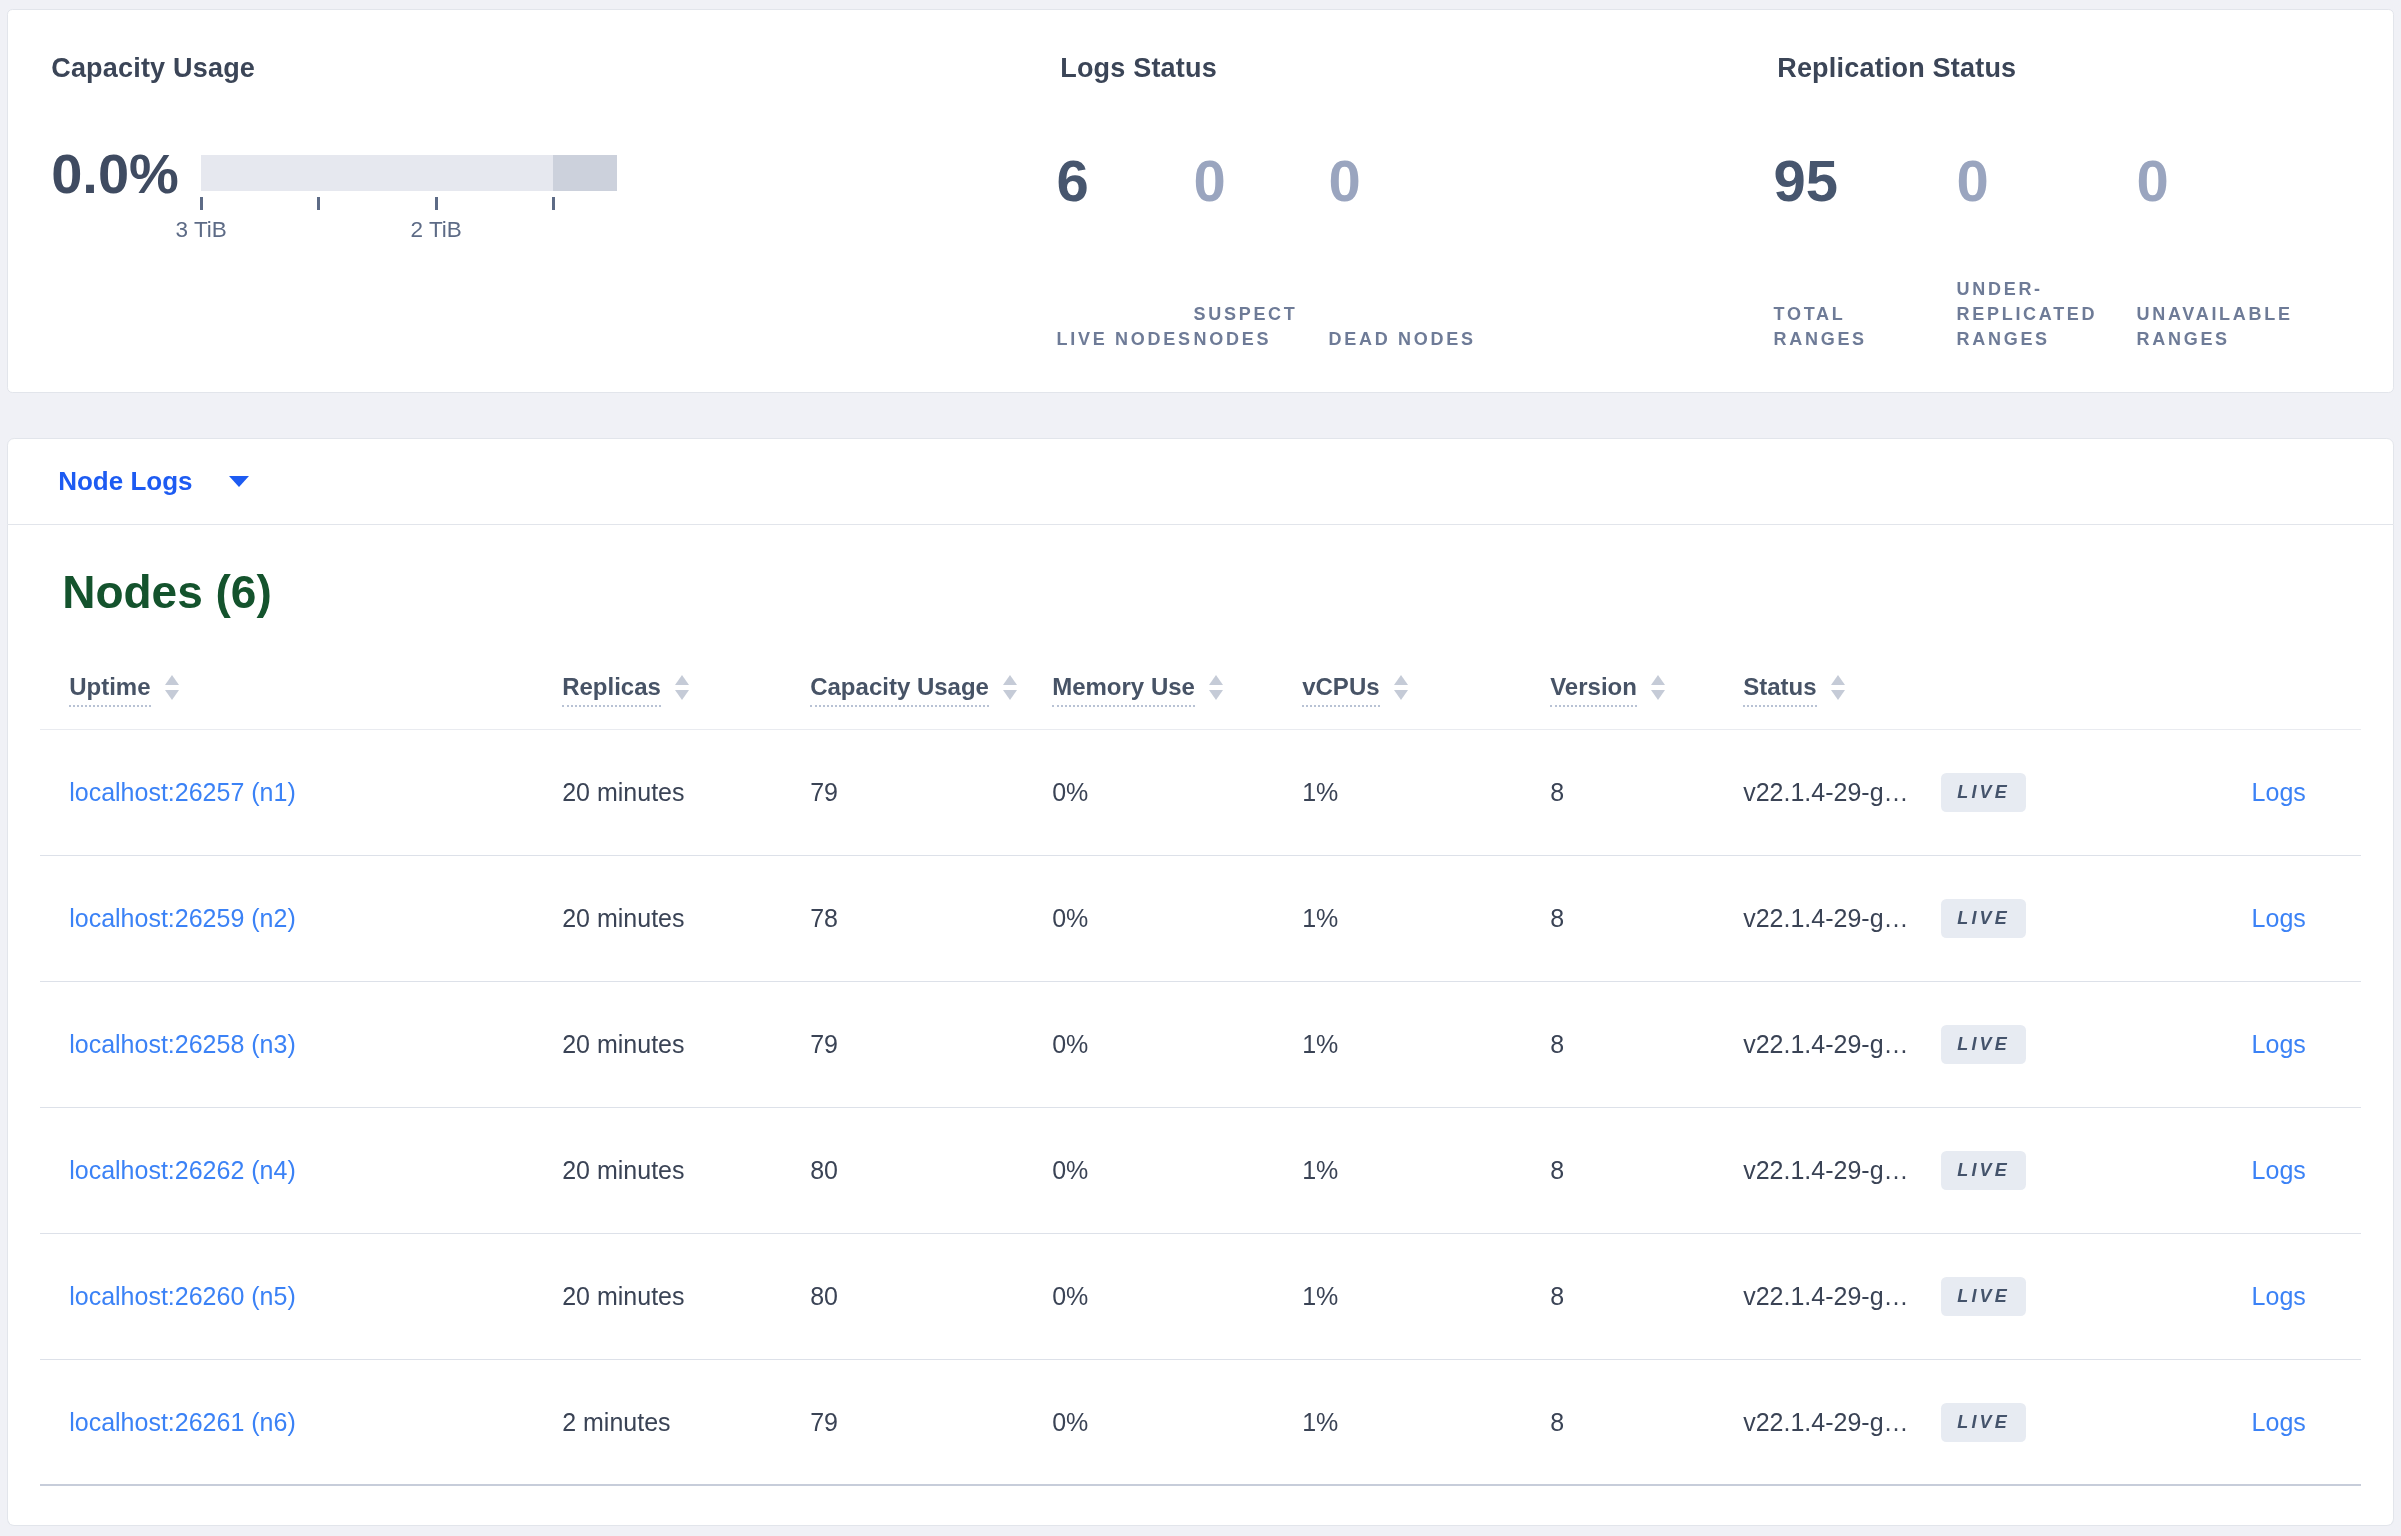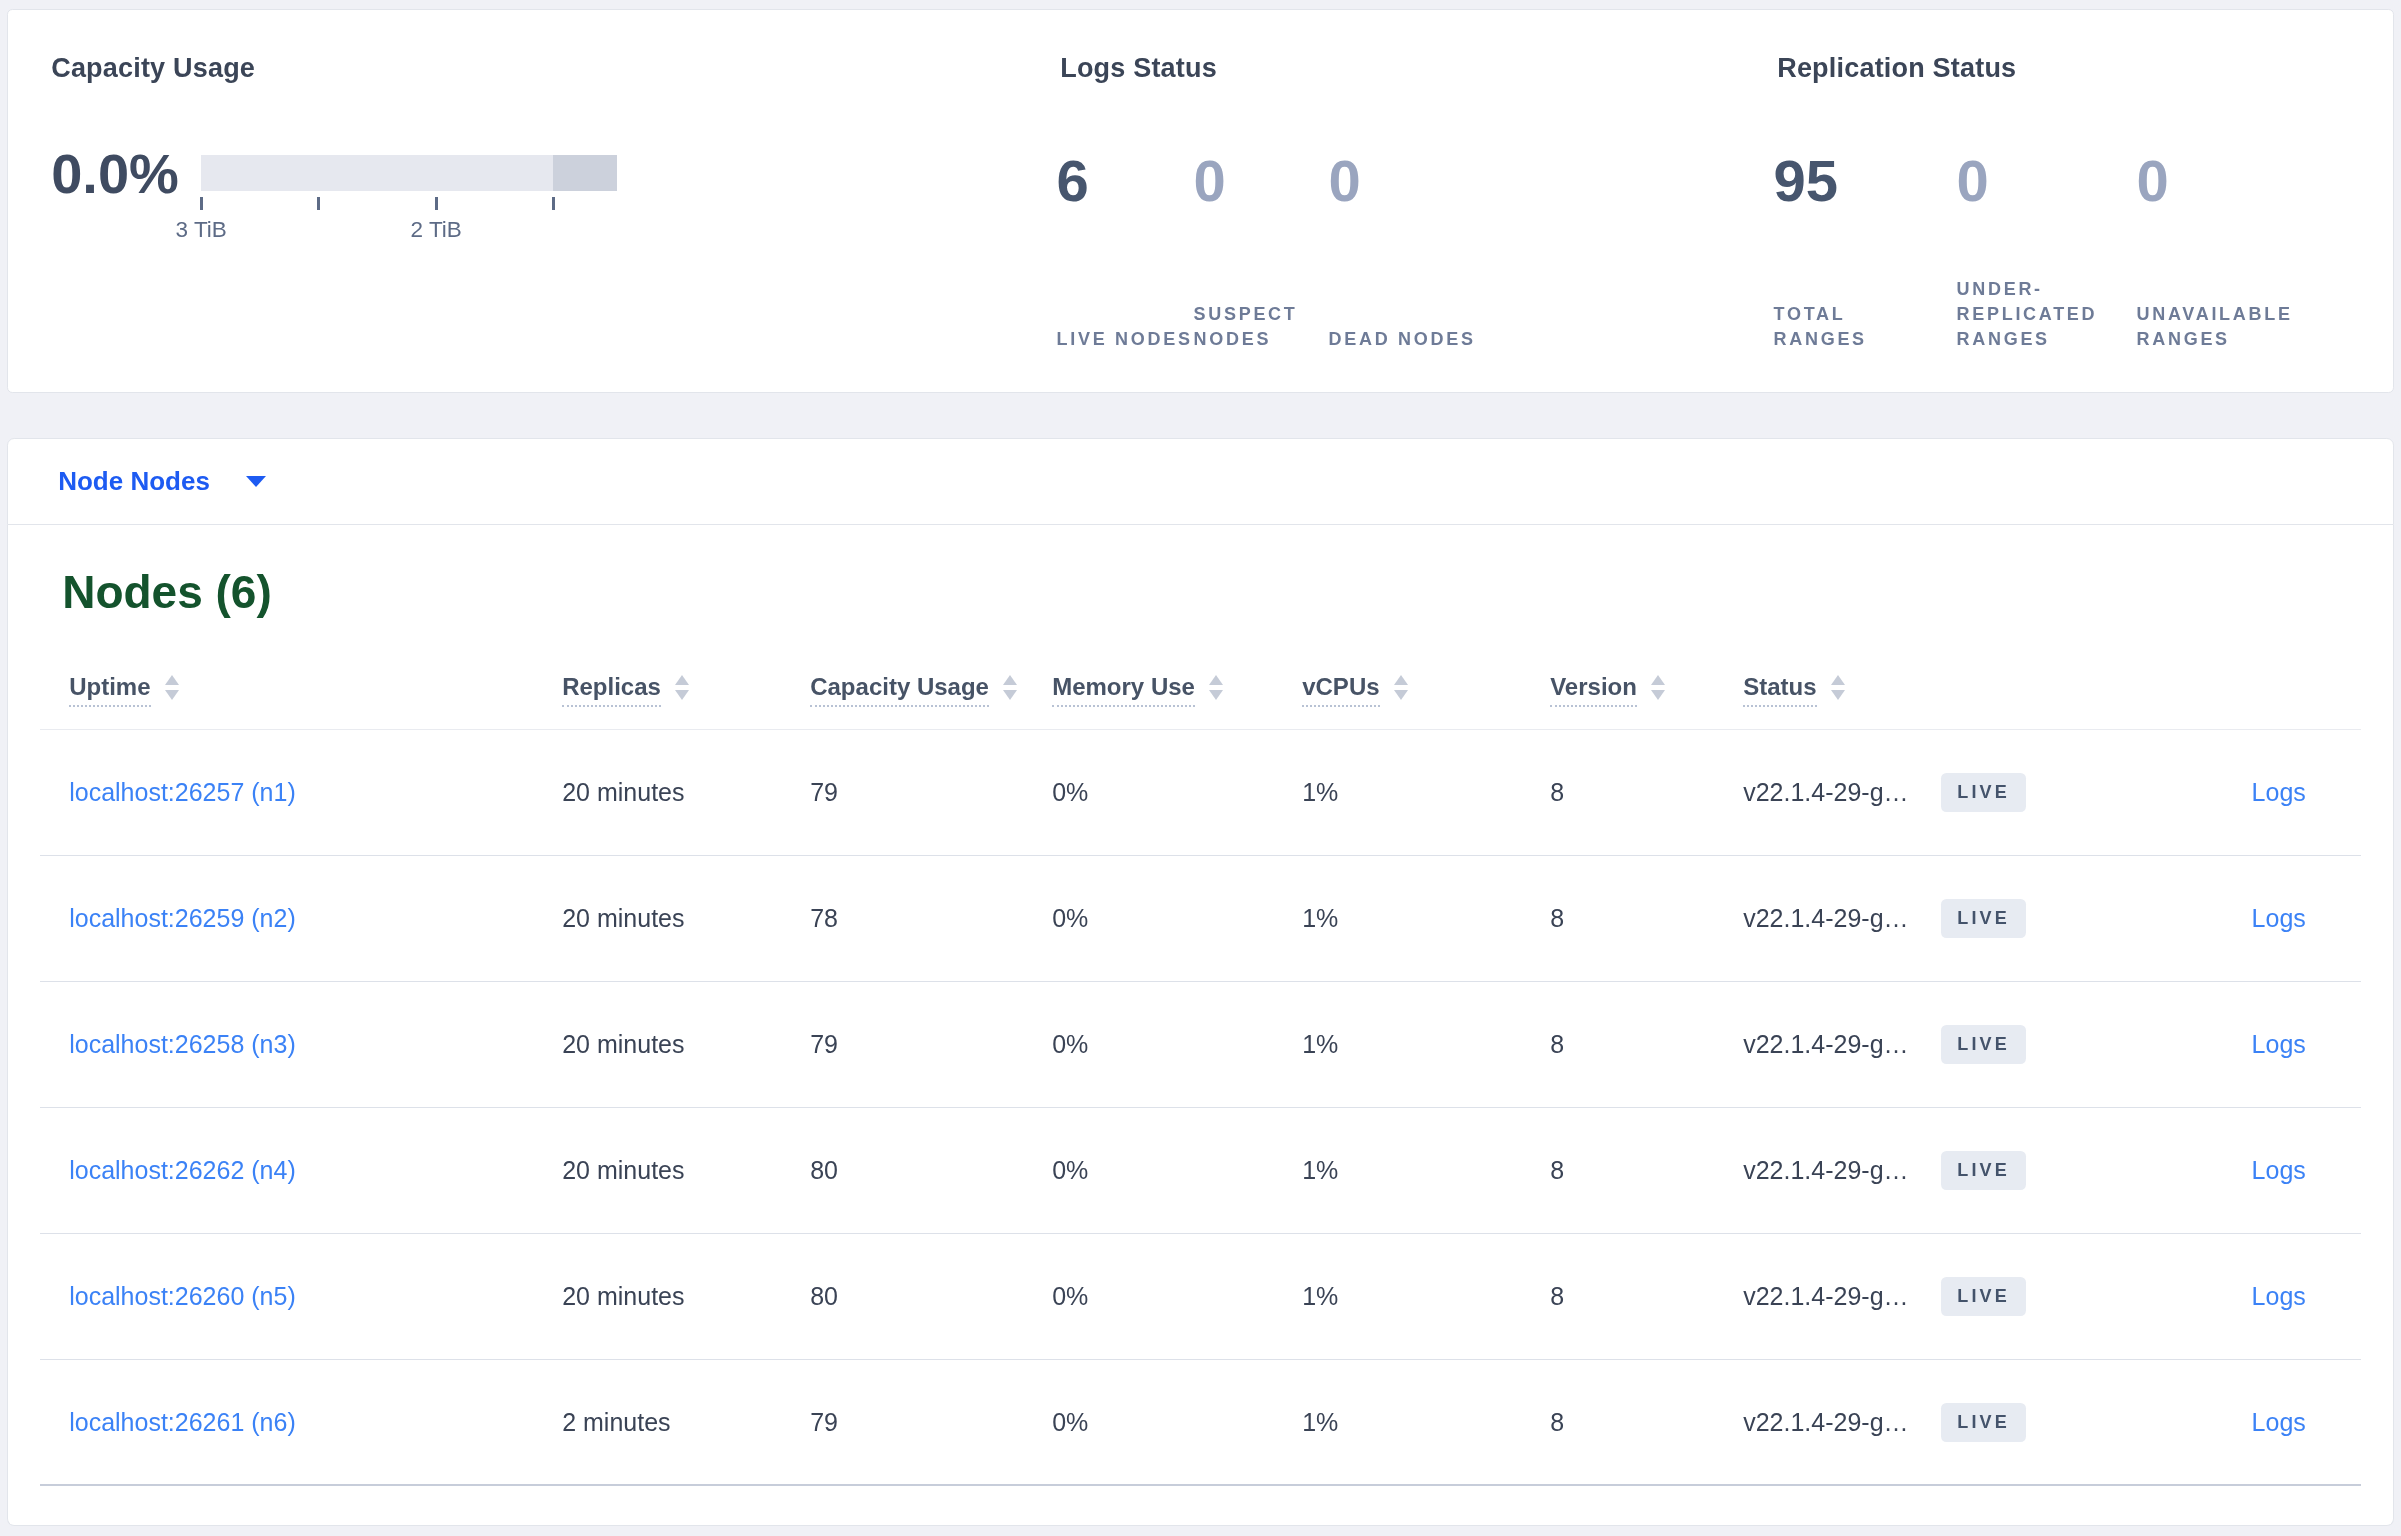--- a/index.html
+++ b/index.html
@@ -117,21 +117,21 @@
     border-top:10px solid #c5cbd7;
   }
   .trow { height:126px; border-bottom:1.8px solid #dde1e9; }
   .trow:last-child { border-bottom:2.7px solid #c7cdda; }
   .td { font-size:25px; color:#3a4355; }
   .node-link, .logs-link { color:#3b82f6; text-decoration:none; cursor:pointer; font-size:25px; }
   .td-logs { text-align:right; }
   .badge-live {
     display:inline-block; padding:9px 16px; border-radius:5.4px;
     background:#e7ebf2; color:#44536b;
-    font-size:18px; font-weight:700; letter-spacing:3.2px;
+    font-size:18px; font-weight:700; letter-spacing:3.2px;font-style:italic;
   }
 </style>
 </head>
 <body>
 
 <section class="panel stats-panel">
 
   <div class="stat-section capacity">
     <div class="section-title">Capacity Usage</div>
     <div class="cap-percent">0.0%</div>
@@ -180,21 +180,21 @@
         <div class="stat-number">0</div>
         <div class="stat-label">UNAVAILABLE RANGES</div>
       </div>
     </div>
   </div>
 
 </section>
 
 <section class="panel list-toggle-bar">
   <div class="node-list-toggle">
-    <span class="node-list-label">Node Nodes</span>
+    <span class="node-list-label">Node Logs</span>
     <span class="caret-down"></span>
   </div>
 </section>
 
 <section class="panel nodes-panel">
   <h2 class="nodes-heading">Nodes (6)</h2>
 
   <div class="table">
 
     <div class="thead">

